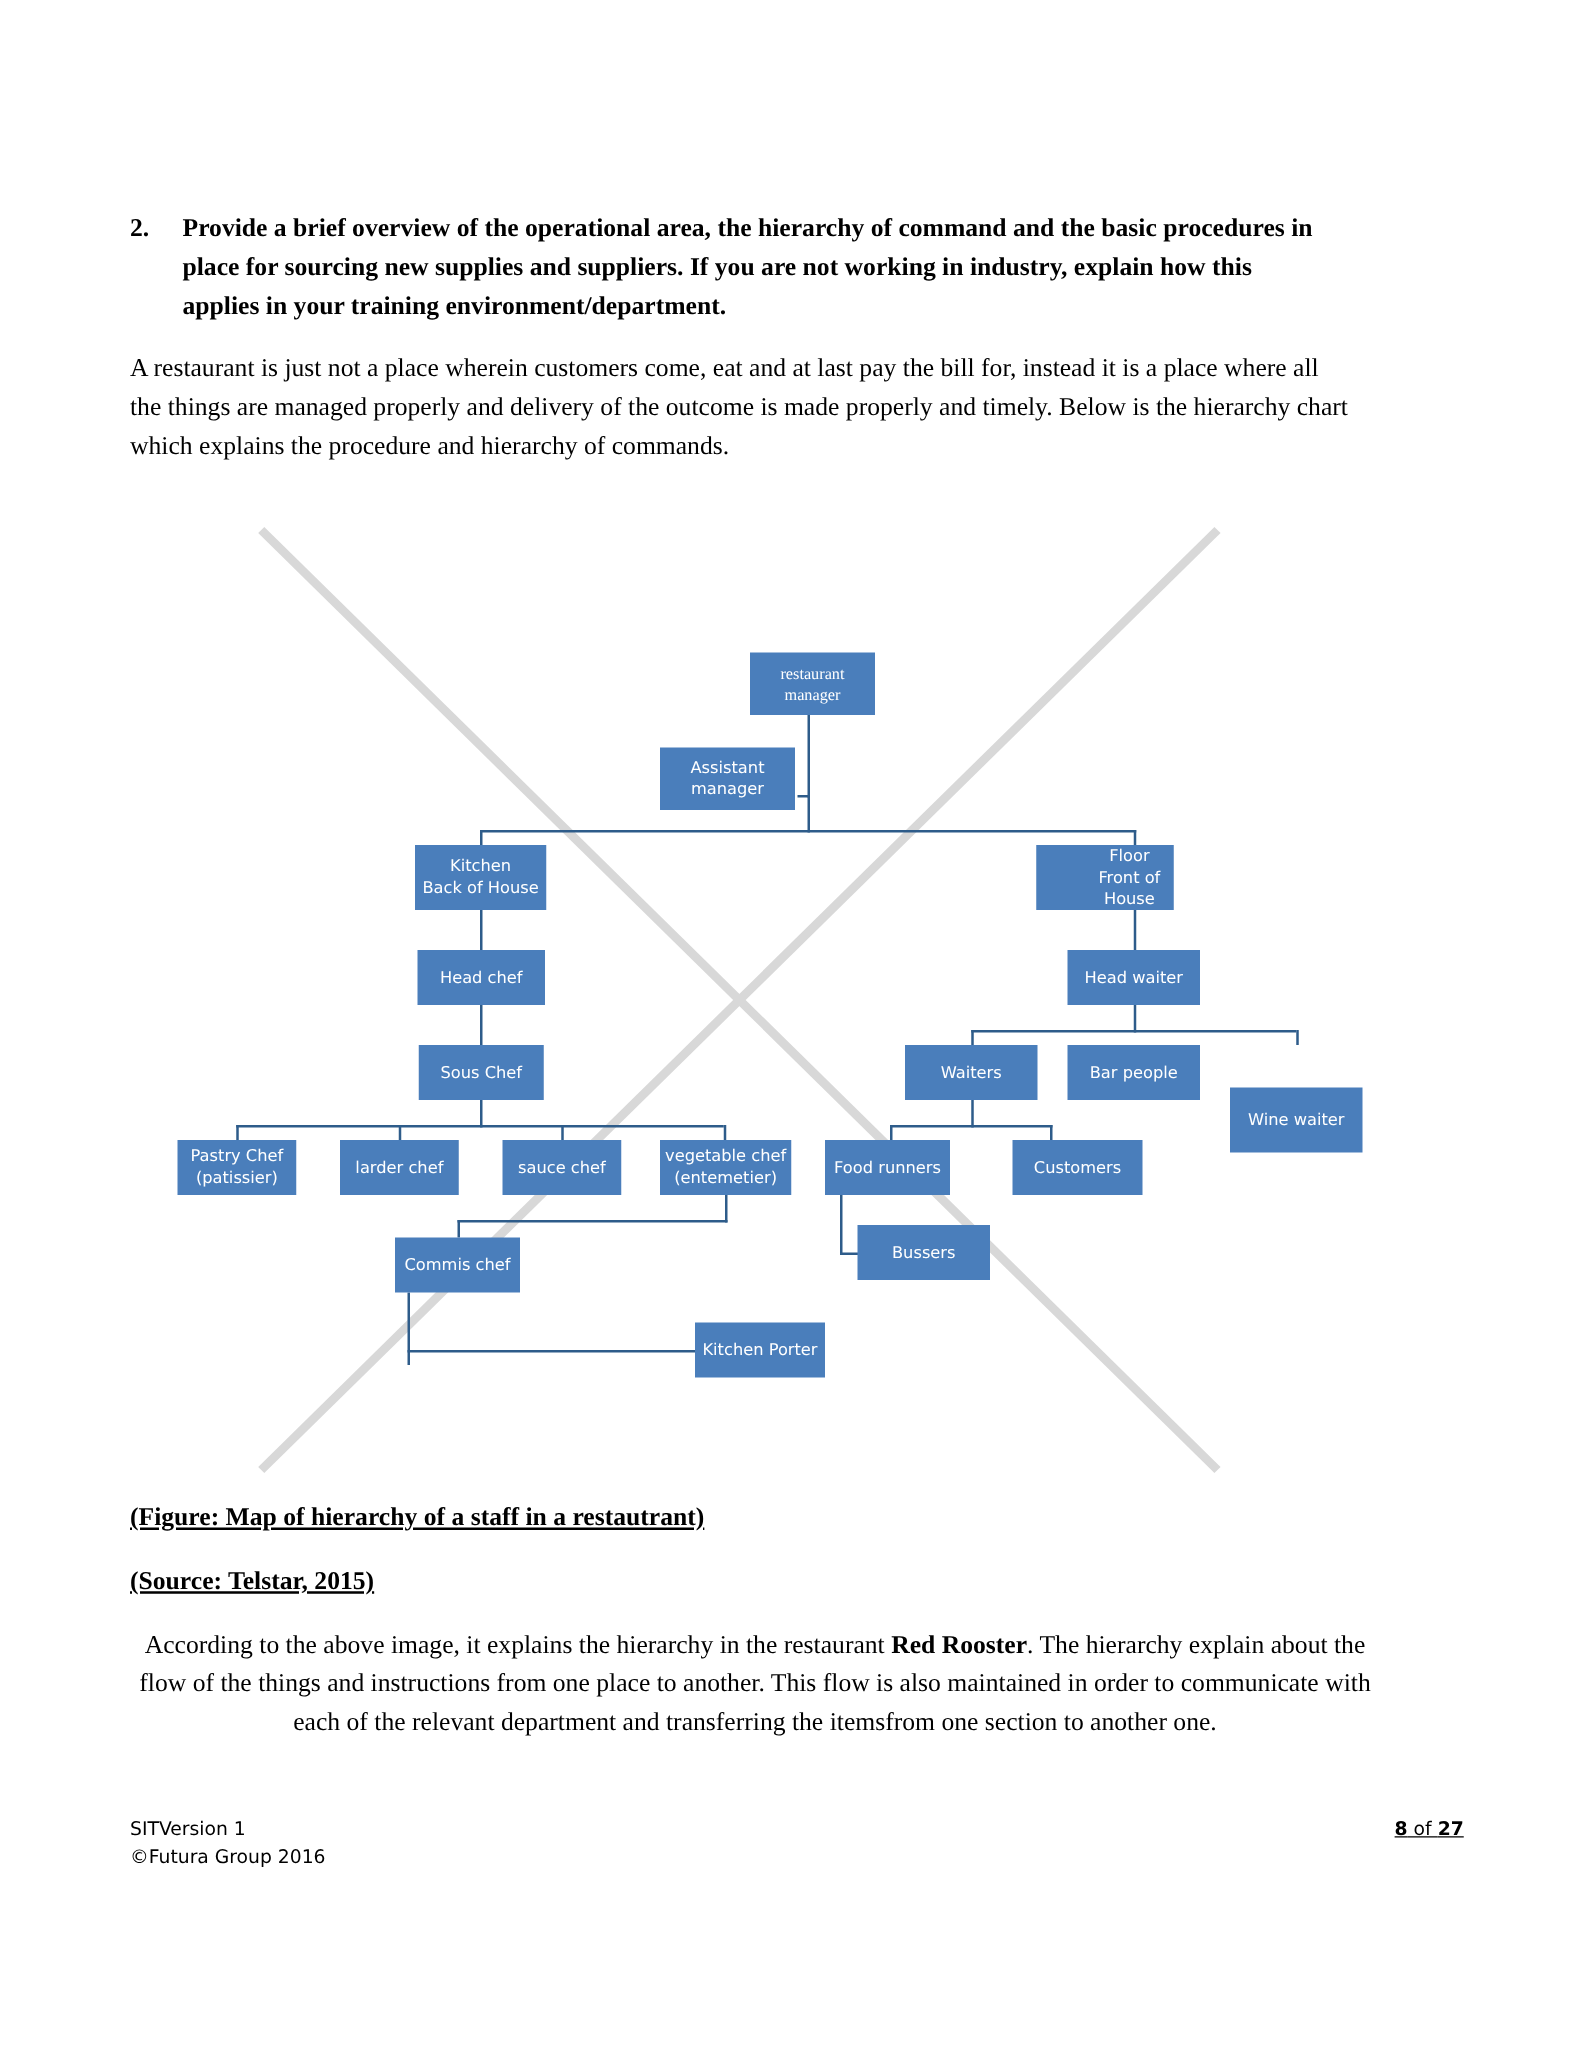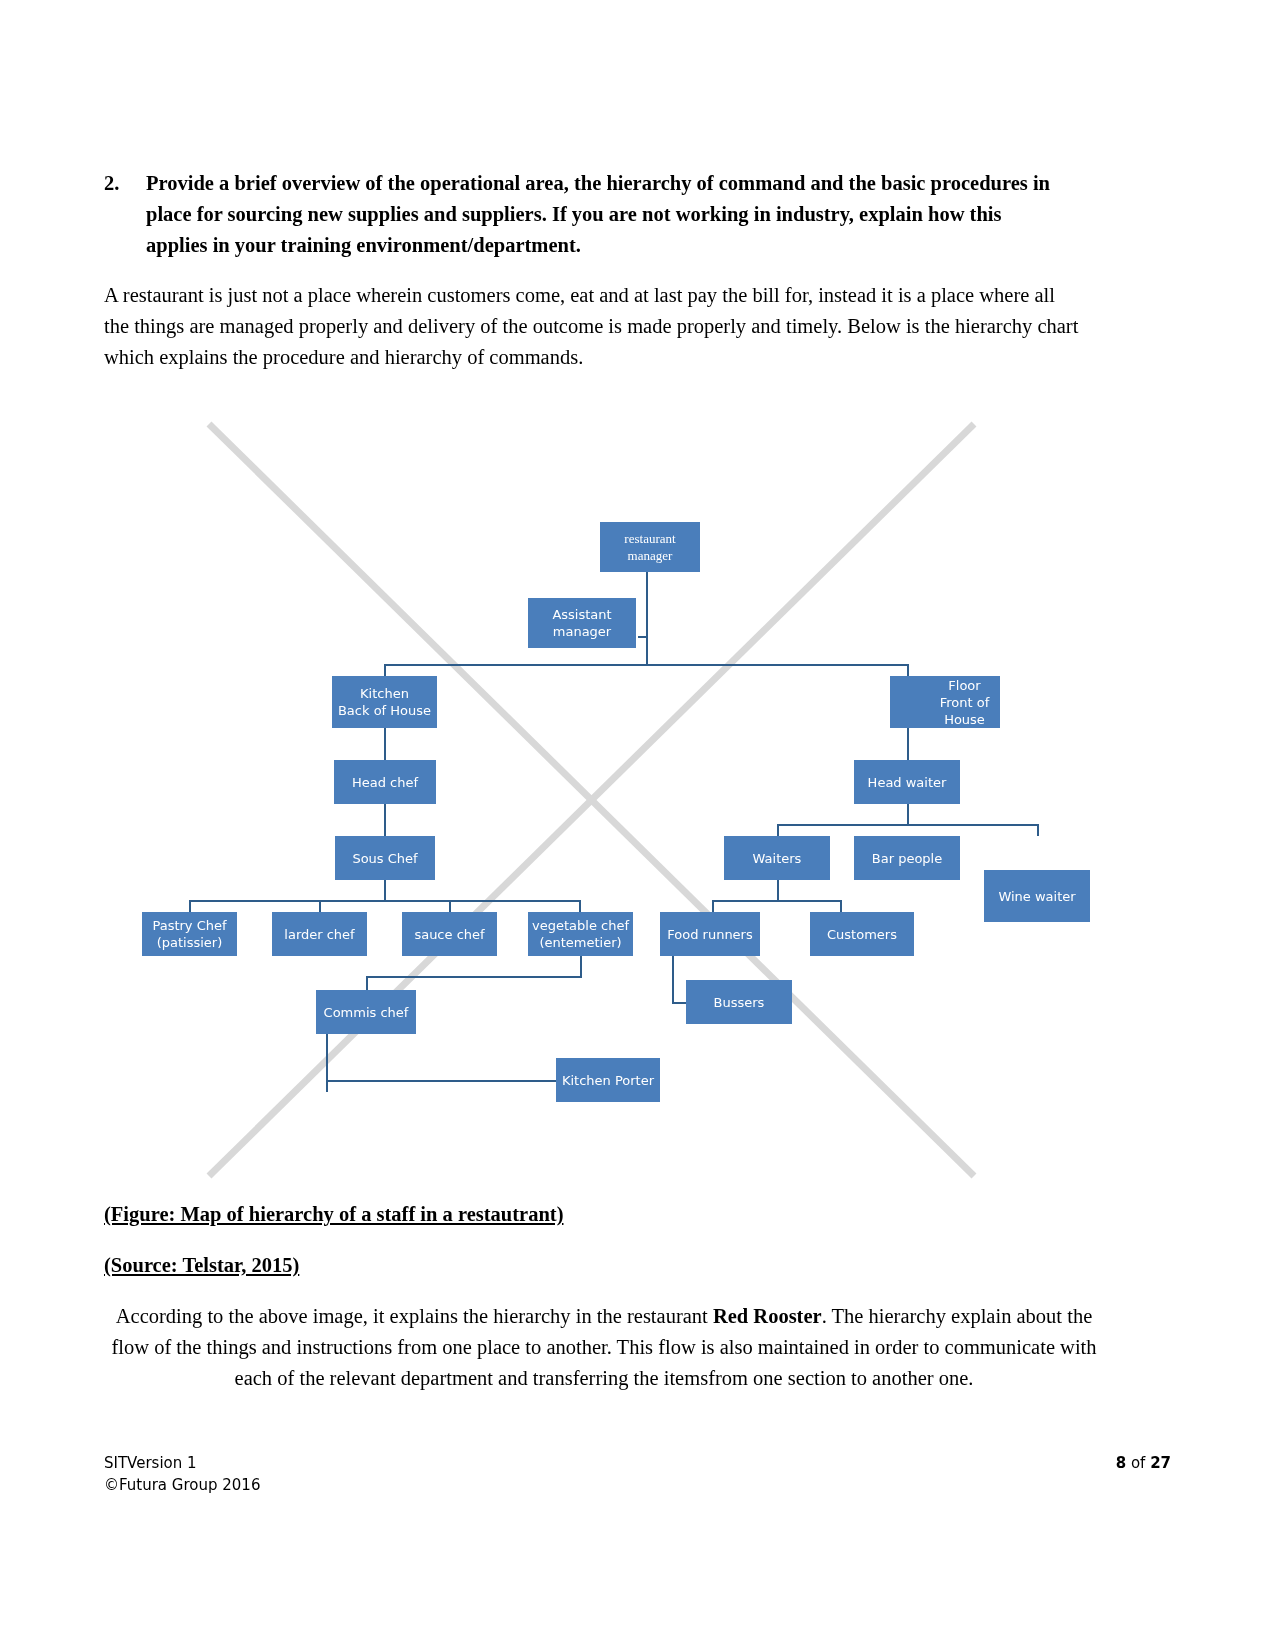--- a/index.html
+++ b/index.html
@@ -122,21 +122,21 @@
   #closing-para b { font-weight: bold; }
 
   
   .footer {
     position: absolute;
     font-family: "DejaVu Sans", sans-serif;
     font-size: 15px;
     line-height: 22px;
   }
   #footer-left { left: 104px; top: 1452px; }
-  #footer-right { right: 104px; top: 1452px; text-align: right; }
+  #footer-right { right: 104px; top: 1452px; text-align: right; text-decoration: underline; }
   #footer-right b { font-weight: bold; }
 </style>
 </head>
 <body>
 
 <div class="page">
 
   <div class="question">
     <div class="q-num">2.</div>
     <div class="q-text">Provide a brief overview of the operational area, the hierarchy of command and the basic procedures in place for sourcing new supplies and suppliers. If you are not working in industry, explain how this applies in your training environment/department.</div>
@@ -207,21 +207,21 @@
         </span>
       </div>
 
       <div class="node" style="left:228px; top:266px; width:105px; height:52px;">
         <span>
           <span>Kitchen</span><br>
           <span>Back of House</span>
         </span>
       </div>
 
-      <div class="node" style="left:786px; top:266px; width:110px; height:52px;padding-left:43px;">
+      <div class="node" style="left:725px; top:266px; width:110px; height:52px;padding-left:43px;">
         <span>
           <span>Floor</span><br>
           <span>Front of House</span>
         </span>
       </div>
 
       <div class="node" style="left:230px; top:350px; width:102px; height:44px;">
         <span>Head chef</span>
       </div>
 

